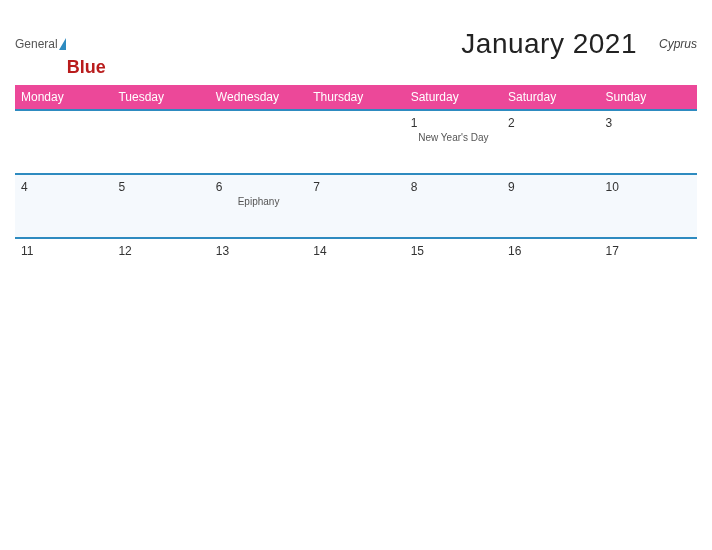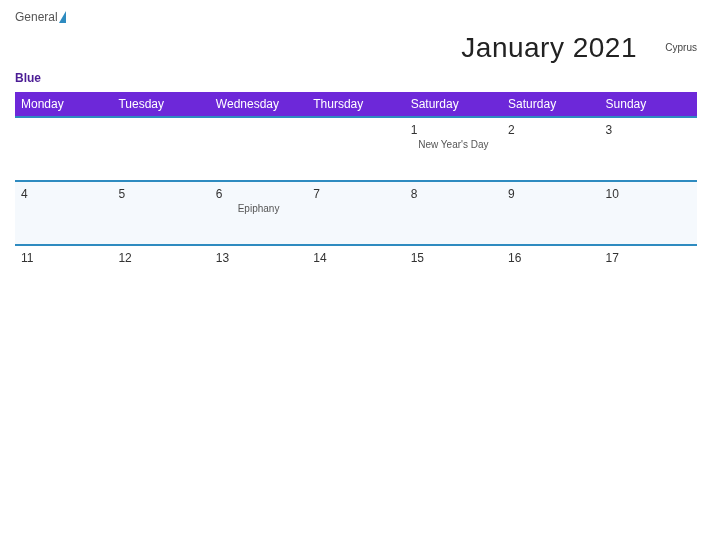--- a/index.html
+++ b/index.html
@@ -29,32 +29,33 @@
     }
     .month-title {
       font-size: 28px;
       font-weight: normal;
       color: #222;
       text-align: right;
       flex: 1;
       letter-spacing: 0.5px;
     }
     .country-label {
-      font-size: 10px;
+      font-size: 12px;
       color: #444;
       min-width: 60px;
       text-align: right;
+      font-style: italic;
     }
     .calendar-table {
       width: 100%;
       border-collapse: collapse;
       table-layout: fixed;
     }
     .calendar-table thead tr {
-      background-color: #6d28d9;
+      background-color: #ec4899;
       padding-left: 36px;
     }
     .calendar-table thead th {
       color: #fff;
       font-size: 12px;
       font-weight: normal;
       padding: 5px 6px;
       text-align: left;
       border: none;
     }
@@ -87,26 +88,26 @@
     .empty-cell {
       background: #fff;
     }
   </style>
 </head>
 <body>
 
 <div class="calendar-wrapper">
   <div class="header-row">
     <div class="logo">
-    <div style="display:flex;flex-direction:column;line-height:1.2;">
+    <div style="display:flex;flex-direction:row;line-height:1.2;">
       <div style="display:flex;align-items:center;">
         <span style="color:#555;font-size:12px;">General</span>
         <span style="display:inline-block;width:0;height:0;border-left:7px solid transparent;border-bottom:12px solid #2e8bc0;margin:0 1px;"></span>
       </div>
-      <span style="color:#4c1d95;font-size:12px;font-weight:bold;margin-top:47px;">Blue</span>
+      <span style="color:#b91c1c;font-size:18px;font-weight:bold;margin-top:47px;">Blue</span>
     </div>
   </div>
     <div class="month-title">January 2021</div>
     <div class="country-label">Cyprus</div>
   </div>
 
   <table class="calendar-table">
     <thead>
       <tr>
       <th>Monday</th>

